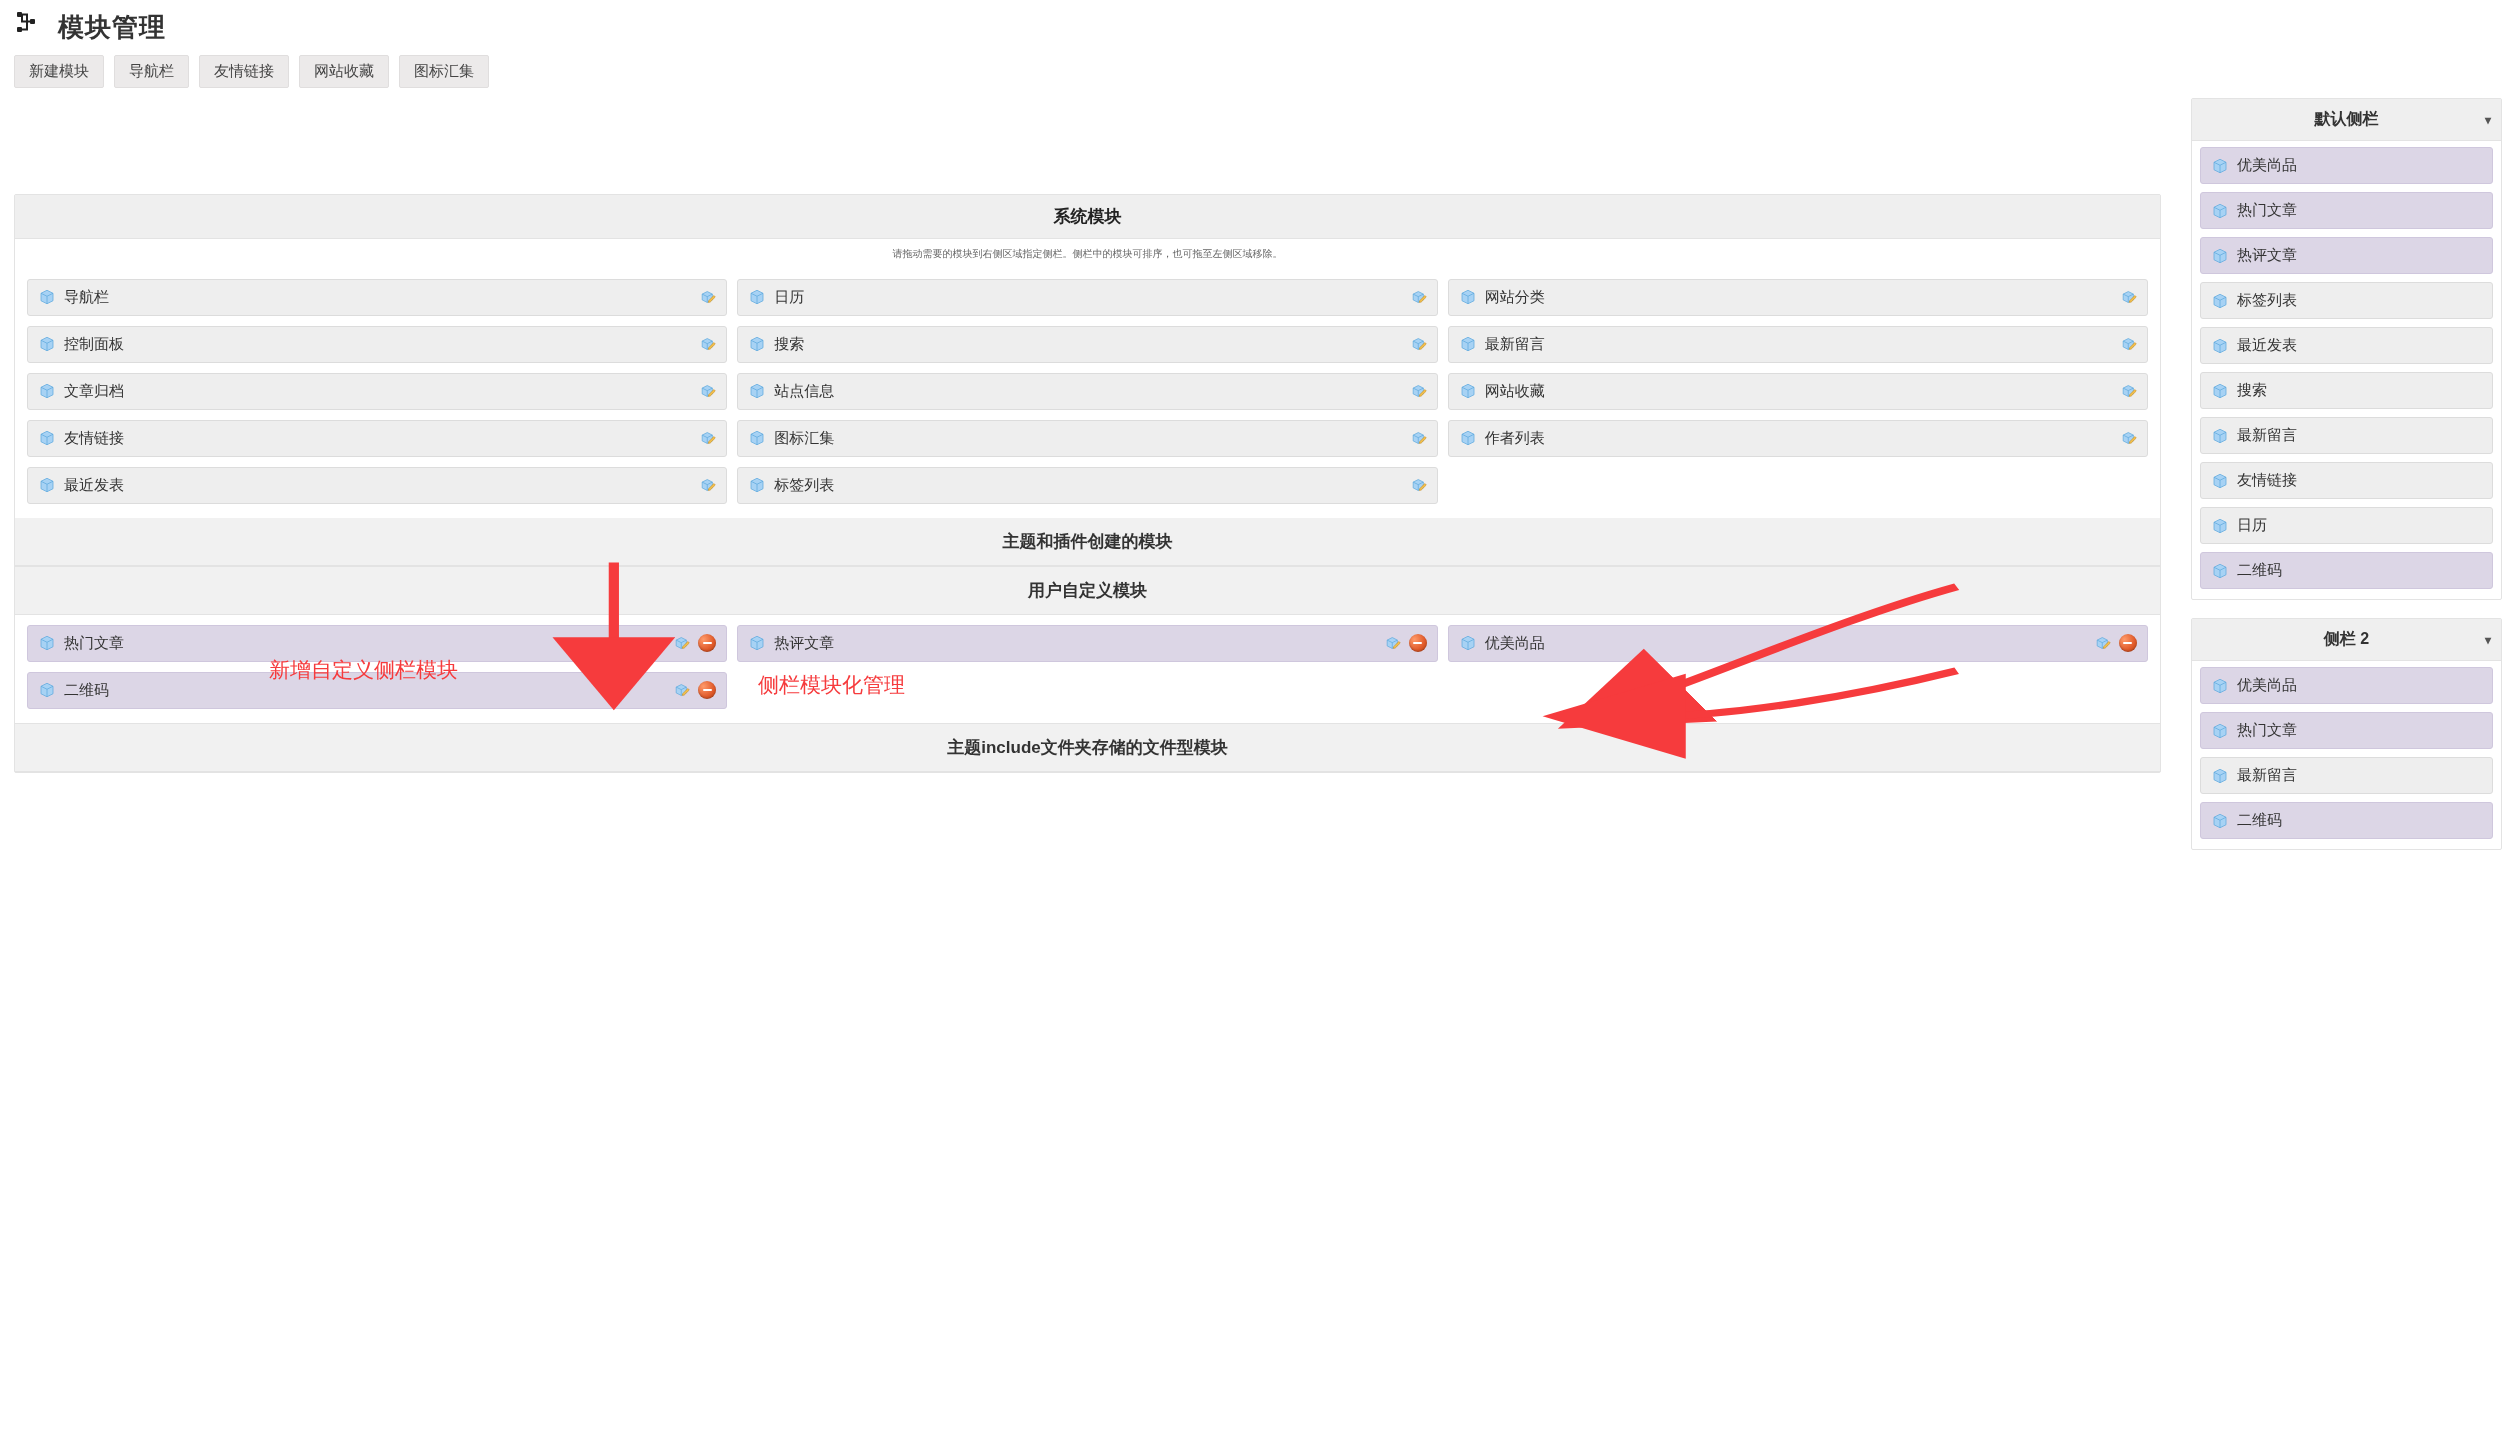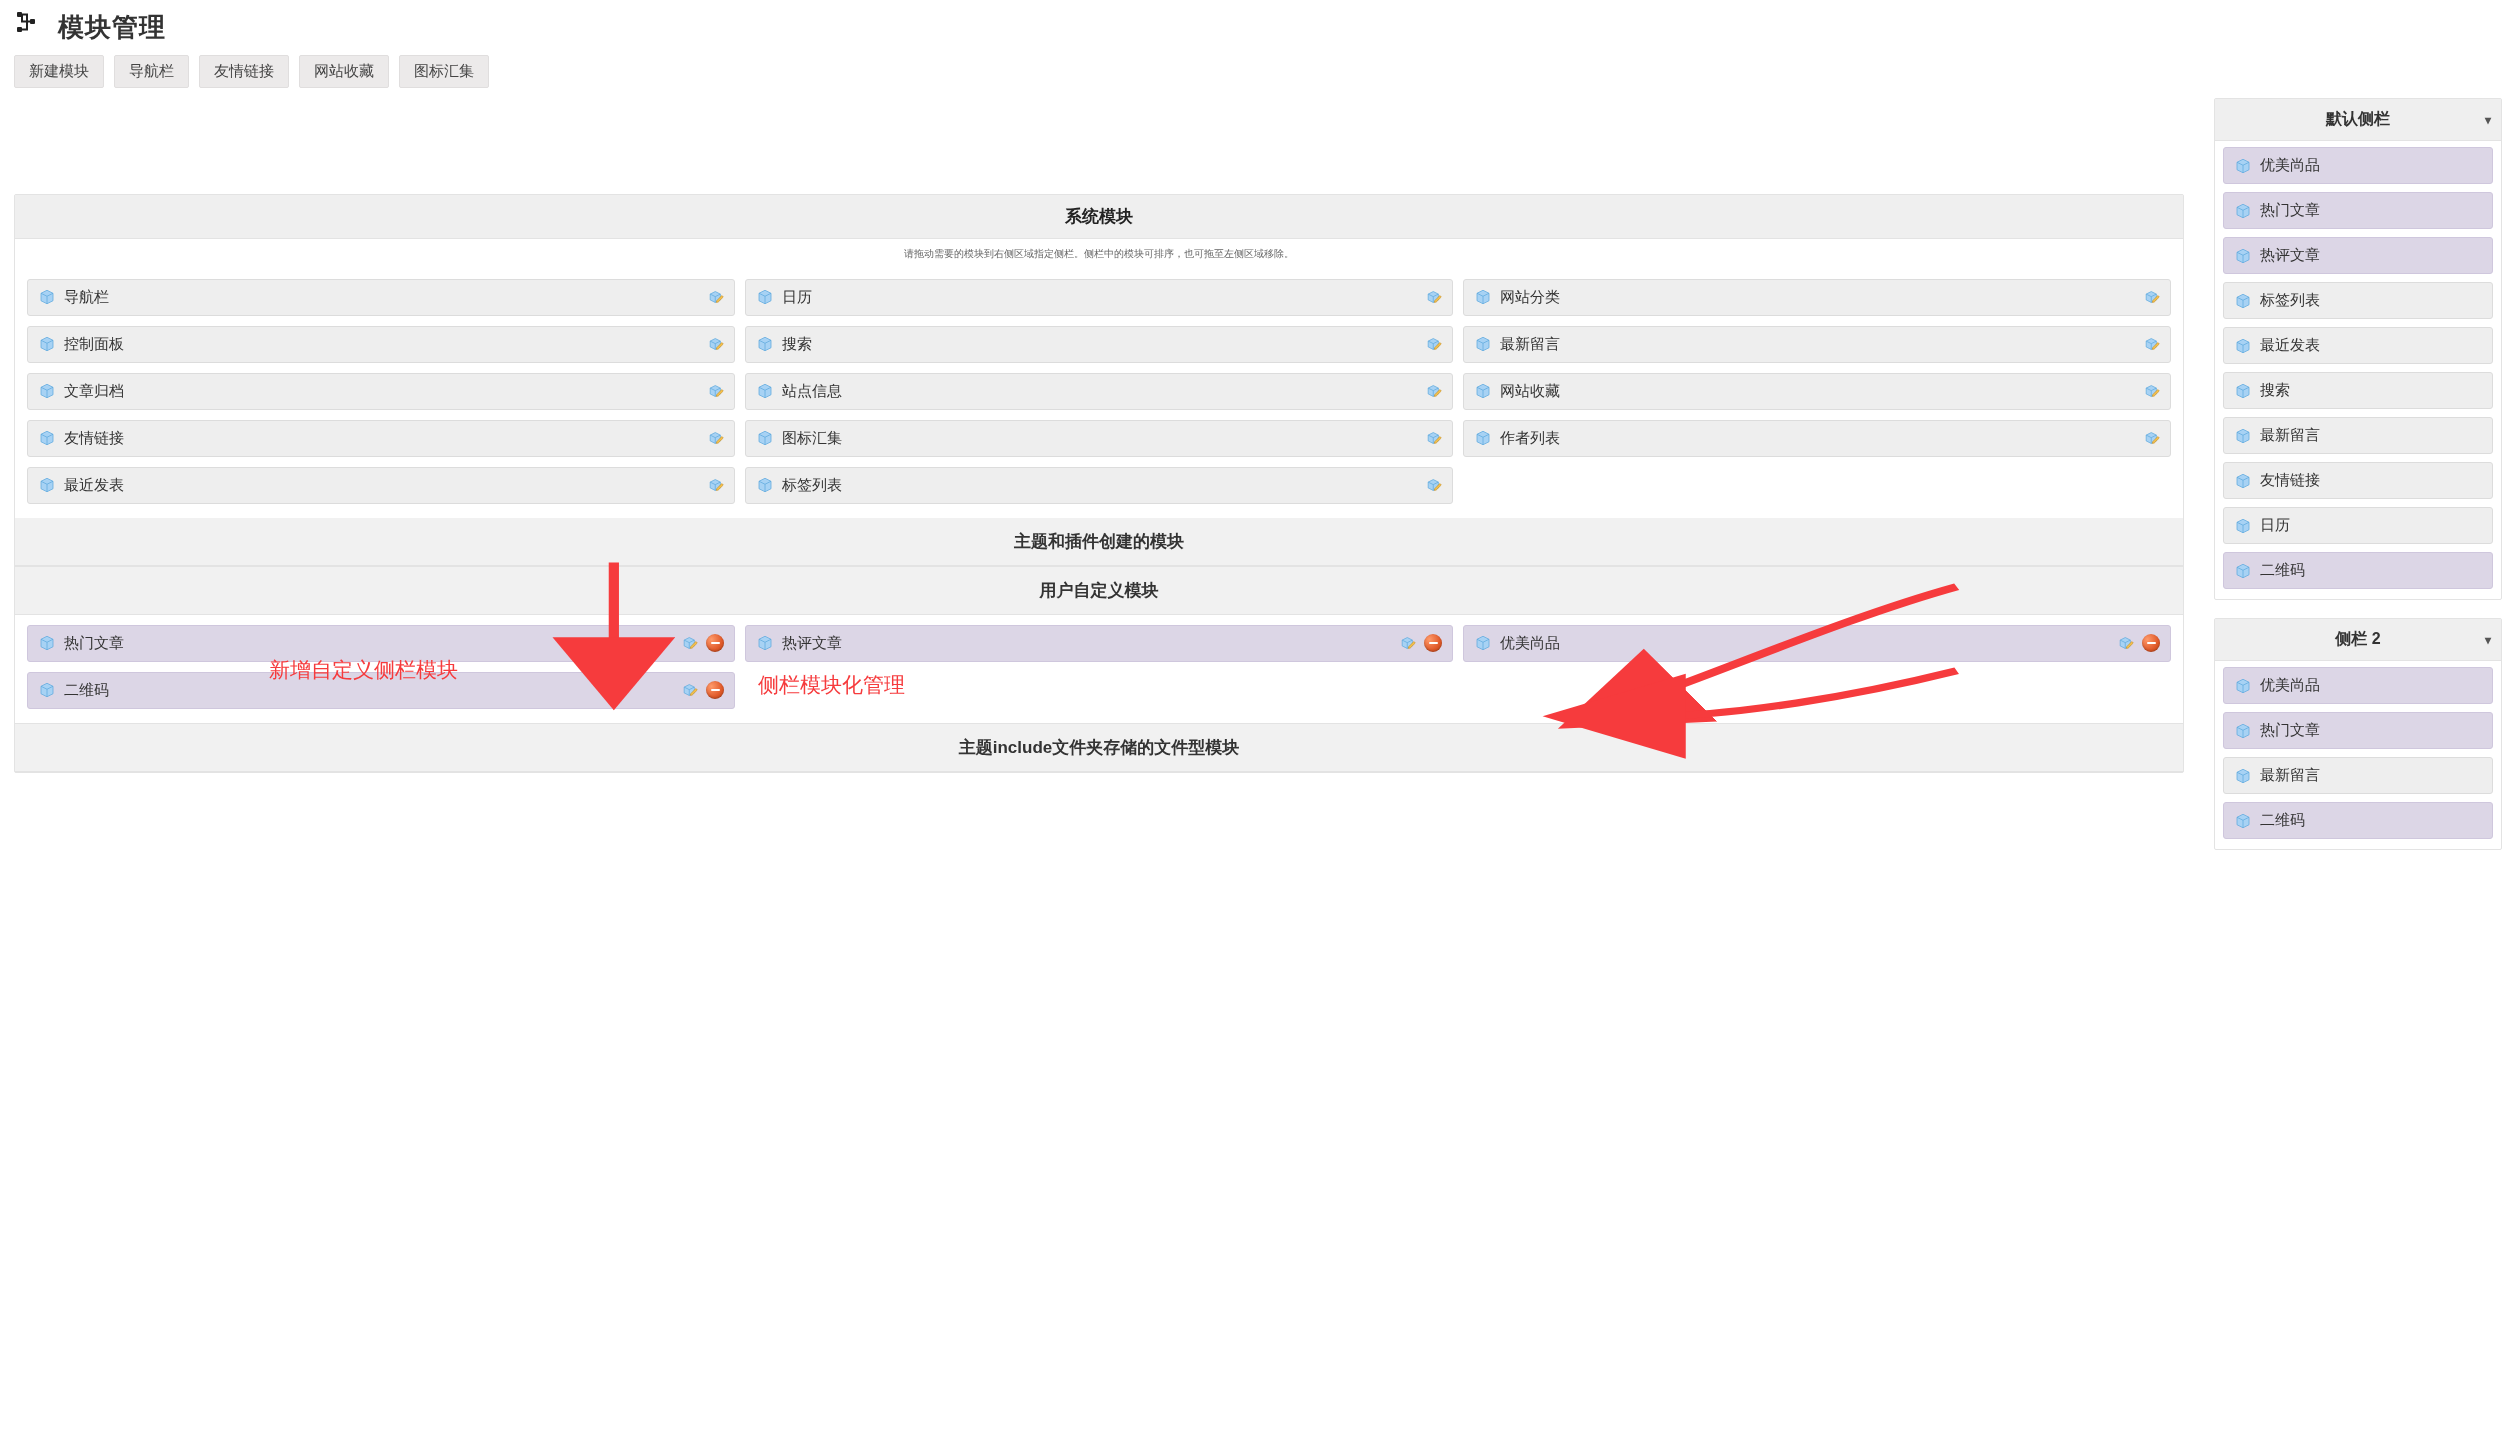--- a/index.html
+++ b/index.html
@@ -15,21 +15,21 @@
   .toolbar { display:flex; gap:10px; padding-bottom:10px; }
   .btn {
     display:inline-flex; align-items:center; justify-content:center;
     background:#eceaea; color:#444; border:1px solid #e0dede;
     padding:6px 14px; font-size:15px; border-radius:2px;
     cursor:pointer; user-select:none;
   }
 
   .layout { display:flex; gap:30px; align-items:center; }
   .col-main { flex: 1 1 auto; min-width:0; }
-  .col-side { width:288px; flex:none; }
+  .col-side { width:311px; flex:none; }
 
   
   .panel { border:1px solid #e3e3e3; background:#f1f1f1; border-radius:2px; }
   .panel-title {
     text-align:center; font-size:17px; font-weight:600; color:#222;
     padding:10px 8px; background:#efefef; border-bottom:1px solid #e3e3e3;
   }
   .panel-sub {
     text-align:center; font-size:10px; color:#666;
     padding:8px; background:#fff;

